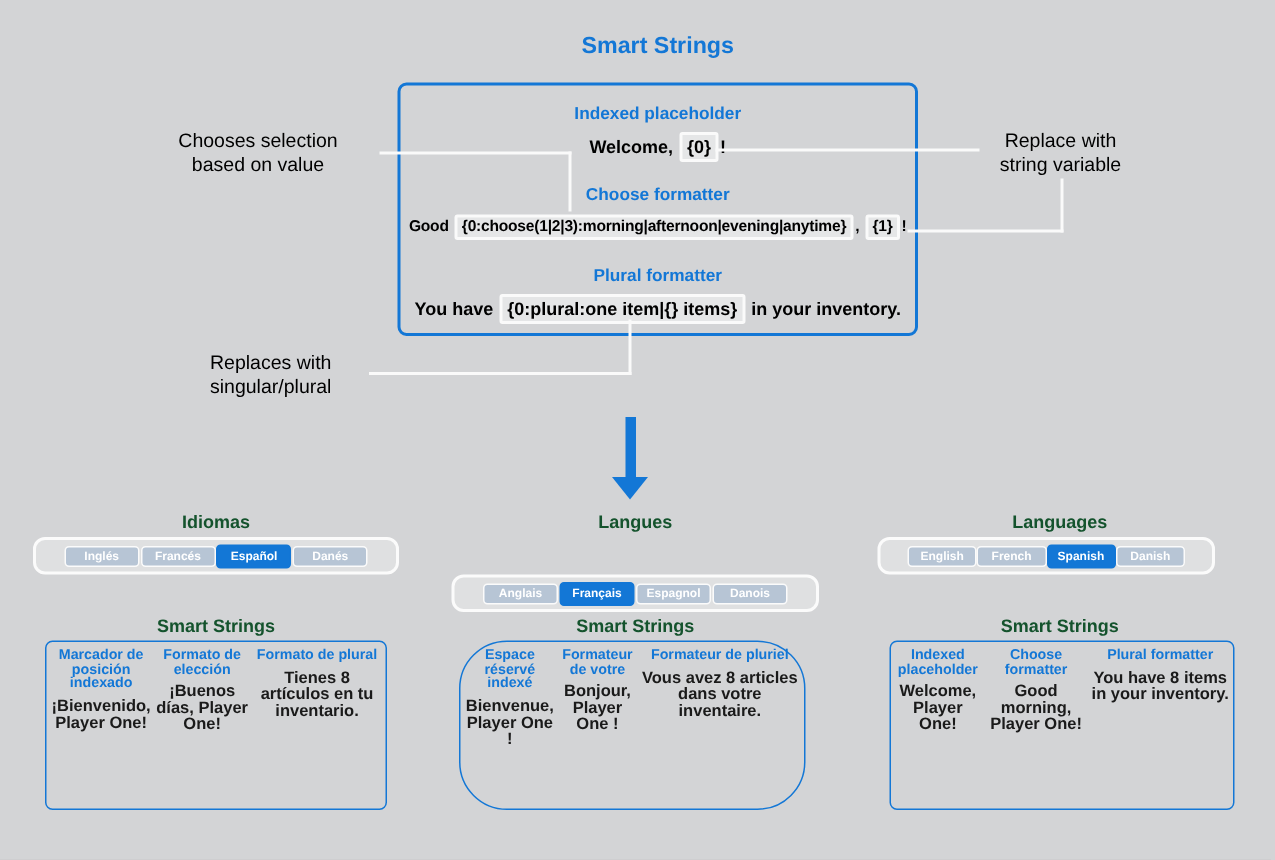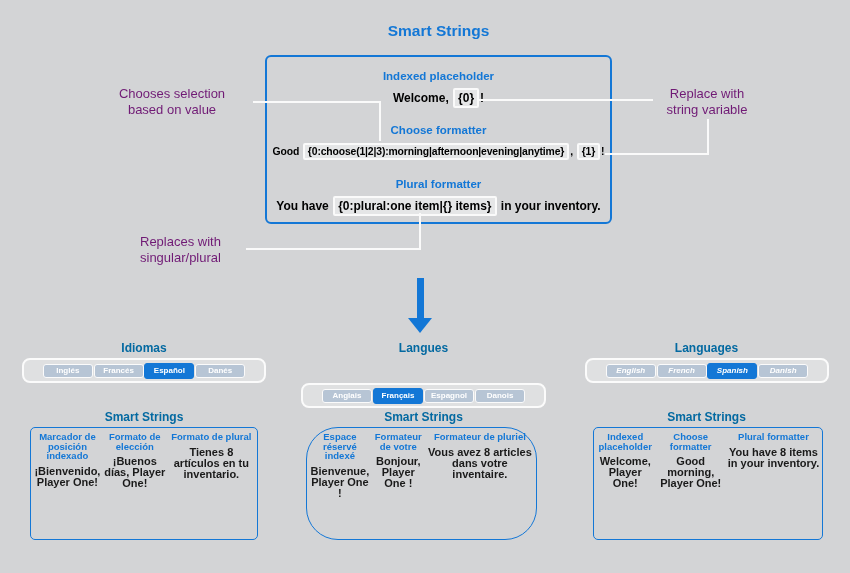--- a/index.html
+++ b/index.html
@@ -38,38 +38,38 @@
   .tok {
     display: inline-block;
     border: 2px solid #fafafa;
     background: rgba(255,255,255,0.42);
     border-radius: 2px;
     padding: 1px 3px;
     margin: 0 1px;
   }
 
   .annotation {
-    font-size: 13px; font-weight: 500; color: #701a75;
+    font-size: 13px; font-weight: 500; color: #000000;
     line-height: 15.5px;
   }
   .annotation.center { text-align: center; }
 
   .wline { background: #fafafa; }
   .flow-arrow-shaft { left: 417px; top: 278px; width: 7px; height: 42px; background: #1377d6; }
   .flow-arrow-head {
     left: 408px; top: 318px; width: 0; height: 0;
     border-left: 12.5px solid transparent;
     border-right: 12.5px solid transparent;
     border-top: 15px solid #1377d6;
   }
 
   
   .col-title {
     text-align: center;
-    font-size: 12px; font-weight: bold; color: #0369a1;
+    font-size: 12px; font-weight: bold; color: #14532d;
   }
   .selector {
     height: 25px;
     border: 2px solid #fbfbfb; border-radius: 8px;
     background: rgba(255,255,255,0.28);
     display: flex; align-items: center; justify-content: space-evenly;
     padding: 0 18px;
   }
   .lang-btn {
     width: 50px; height: 14px;
@@ -181,21 +181,21 @@
       <div class="entry-label">Formateur de votre</div>
       <div class="entry-text">Bonjour, Player One !</div>
     </div>
     <div class="entry">
       <div class="entry-label">Formateur de pluriel</div>
       <div class="entry-text">Vous avez 8 articles dans votre inventaire.</div>
     </div>
   </div>
 
   <div class="abs col-title" style="left:585px; top:341px; width:243px;">Languages</div>
-  <div class="abs selector" style="left:585px; top:358px; width:244px;font-style:italic;">
+  <div class="abs selector" style="left:585px; top:358px; width:225px;">
     <div class="lang-btn">English</div>
     <div class="lang-btn">French</div>
     <div class="lang-btn selected">Spanish</div>
     <div class="lang-btn">Danish</div>
   </div>
   <div class="abs col-title" style="left:585px; top:410px; width:243px;">Smart Strings</div>
   <div class="abs result-box" style="left:593px; top:427px; width:230px;">
     <div class="entry">
       <div class="entry-label">Indexed placeholder</div>
       <div class="entry-text">Welcome, Player One!</div>

